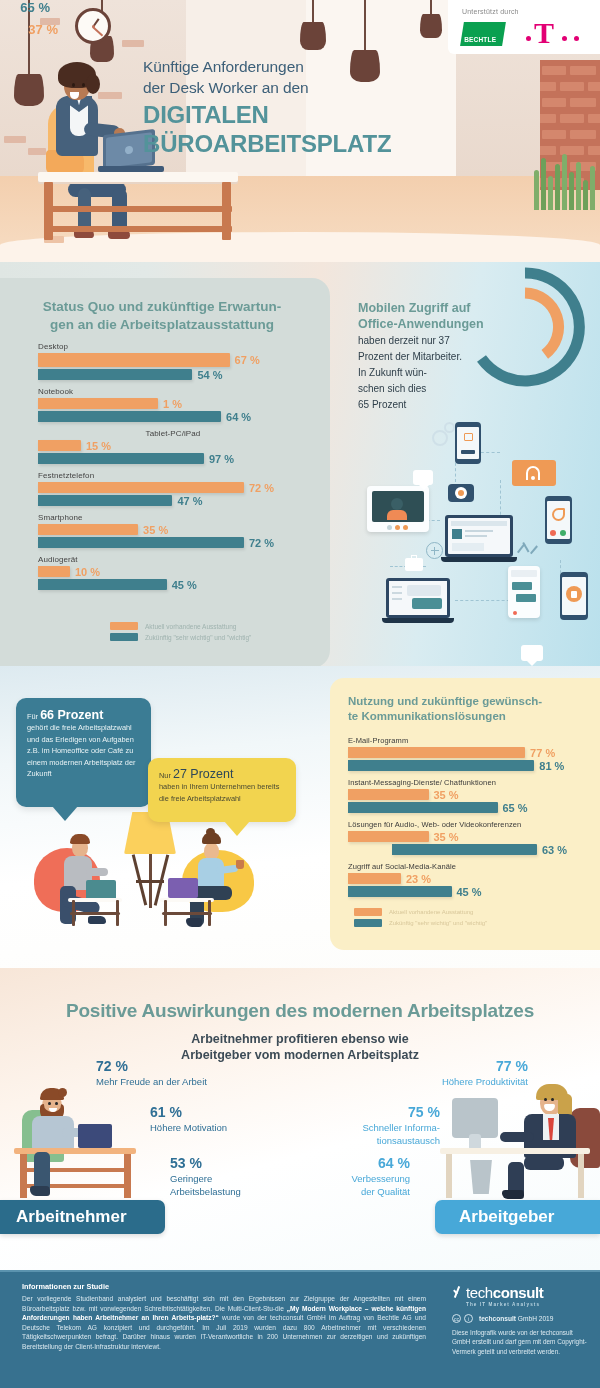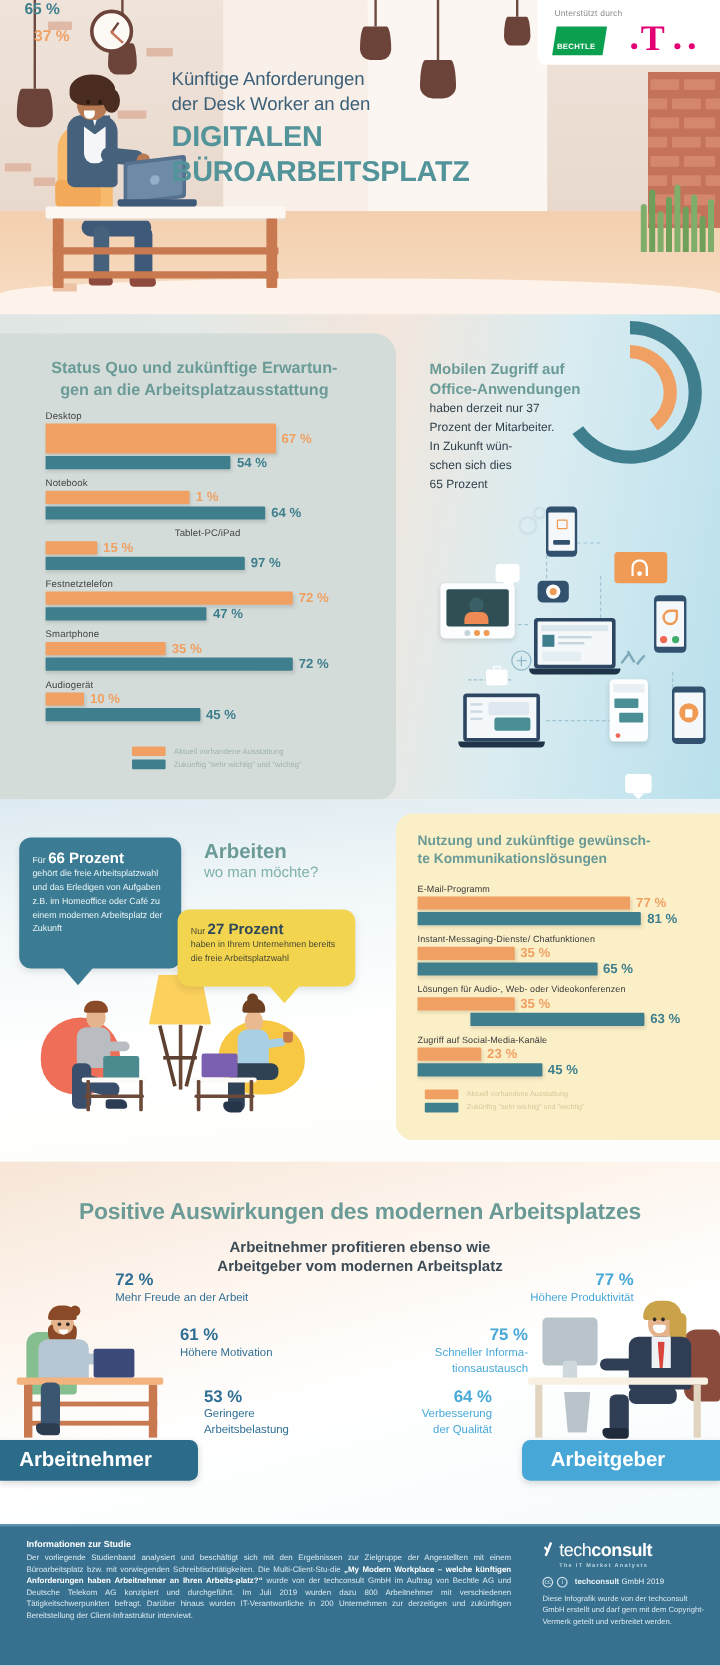--- a/index.html
+++ b/index.html
@@ -163,21 +163,21 @@
   .bubble .tail { position:absolute; width:0; height:0; border-style:solid; }
   .b1 { left:16px; top:698px; width:135px; height:109px; background:#3b7c94; }
   .b1 .tx { position:absolute; left:11px; top:12px; width:115px; color:#e9f3f5;
             font-size:7.4px; line-height:11.4px; }
   .b1 .big { font-size:12.5px; font-weight:bold; color:#ffffff; }
   .b1 .tail { left:36px; top:108px; border-width:15px 13px 0 13px;
               border-color:#3b7c94 transparent transparent transparent; }
   .b2 { left:148px; top:758px; width:148px; height:64px; background:#f2d44f; }
   .b2 .tx { position:absolute; left:11px; top:11px; width:130px; color:#4a4a33;
             font-size:7.4px; line-height:11.4px; }
-  .b2 .big { font-size:12.5px; font-weight:bold; color:#2f4858; }
+  .b2 .big { font-size:12.5px; font-weight:normal; color:#2f4858; }
   .b2 .tail { left:76px; top:63px; border-width:15px 13px 0 13px;
               border-color:#f2d44f transparent transparent transparent; }
   .arb-title { position:absolute; left:170px; top:700px; width:150px; }
   .arb-title .l1 { font-size:17px; font-weight:bold; color:#6b9b97; line-height:19px; }
   .arb-title .l2 { font-size:12.5px; color:#7fb0ab; line-height:16px; }
 
   .panel-right { position:absolute; left:330px; top:678px; width:270px; height:272px;
                  background:#fbefc7; border-radius:14px 0 0 14px; }
   .panel-right h2 { position:absolute; left:18px; top:16px; width:236px;
                     font-size:11.5px; font-weight:bold; color:#6b9b97; line-height:15px; }
@@ -484,21 +484,21 @@
   </div>
 
   <div class="panel-left">
     <h2>
       <span>Status Quo und zukünftige Erwartun-</span><br>
       <span>gen an die Arbeitsplatzausstattung</span>
     </h2>
     <div class="chart-left" id="chart-left">
         <div class="grp" style="margin-bottom: 7px;">
           <div class="lbl">Desktop</div>
-          <div class="bar o" style="width: 191.62px; height: 25px;">
+          <div class="bar o" style="width: 191.62px; height: 14px;">
             <span class="v">67 %</span>
           </div>
           <div class="bar t" style="width: 154.44px; height: 11px;">
             <span class="v">54 %</span>
           </div>
         </div>
         <div class="grp" style="margin-bottom: 7px;">
           <div class="lbl">Notebook</div>
           <div class="bar o" style="width: 120.12px; height: 11px;">
             <span class="v">1 %</span>
@@ -604,24 +604,20 @@
       <span>gehört die freie Arbeitsplatzwahl und das Erledigen von Aufgaben z.B. im Homeoffice oder Café zu einem modernen Arbeitsplatz der Zukunft</span>
     </div>
     <div class="tail"></div>
   </div>
   <div class="bubble b2">
     <div class="tx">
       <span>Nur </span><span class="big">27 Prozent</span><br>
       <span>haben in Ihrem Unternehmen bereits die freie Arbeitsplatzwahl</span>
     </div>
     <div class="tail"></div>
-  </div>
-  <div class="arb-title">
-    <div class="l1">Arbeiten</div>
-    <div class="l2">wo man möchte?</div>
   </div>
 
   <div class="panel-right">
     <h2>
       <span>Nutzung und zukünftige gewünsch-</span><br>
       <span>te Kommunikationslösungen</span>
     </h2>
     <div class="chart-right" id="chart-right">
         <div class="grp" style="margin-bottom: 7px;">
           <div class="lbl">E-Mail-Programm</div>

